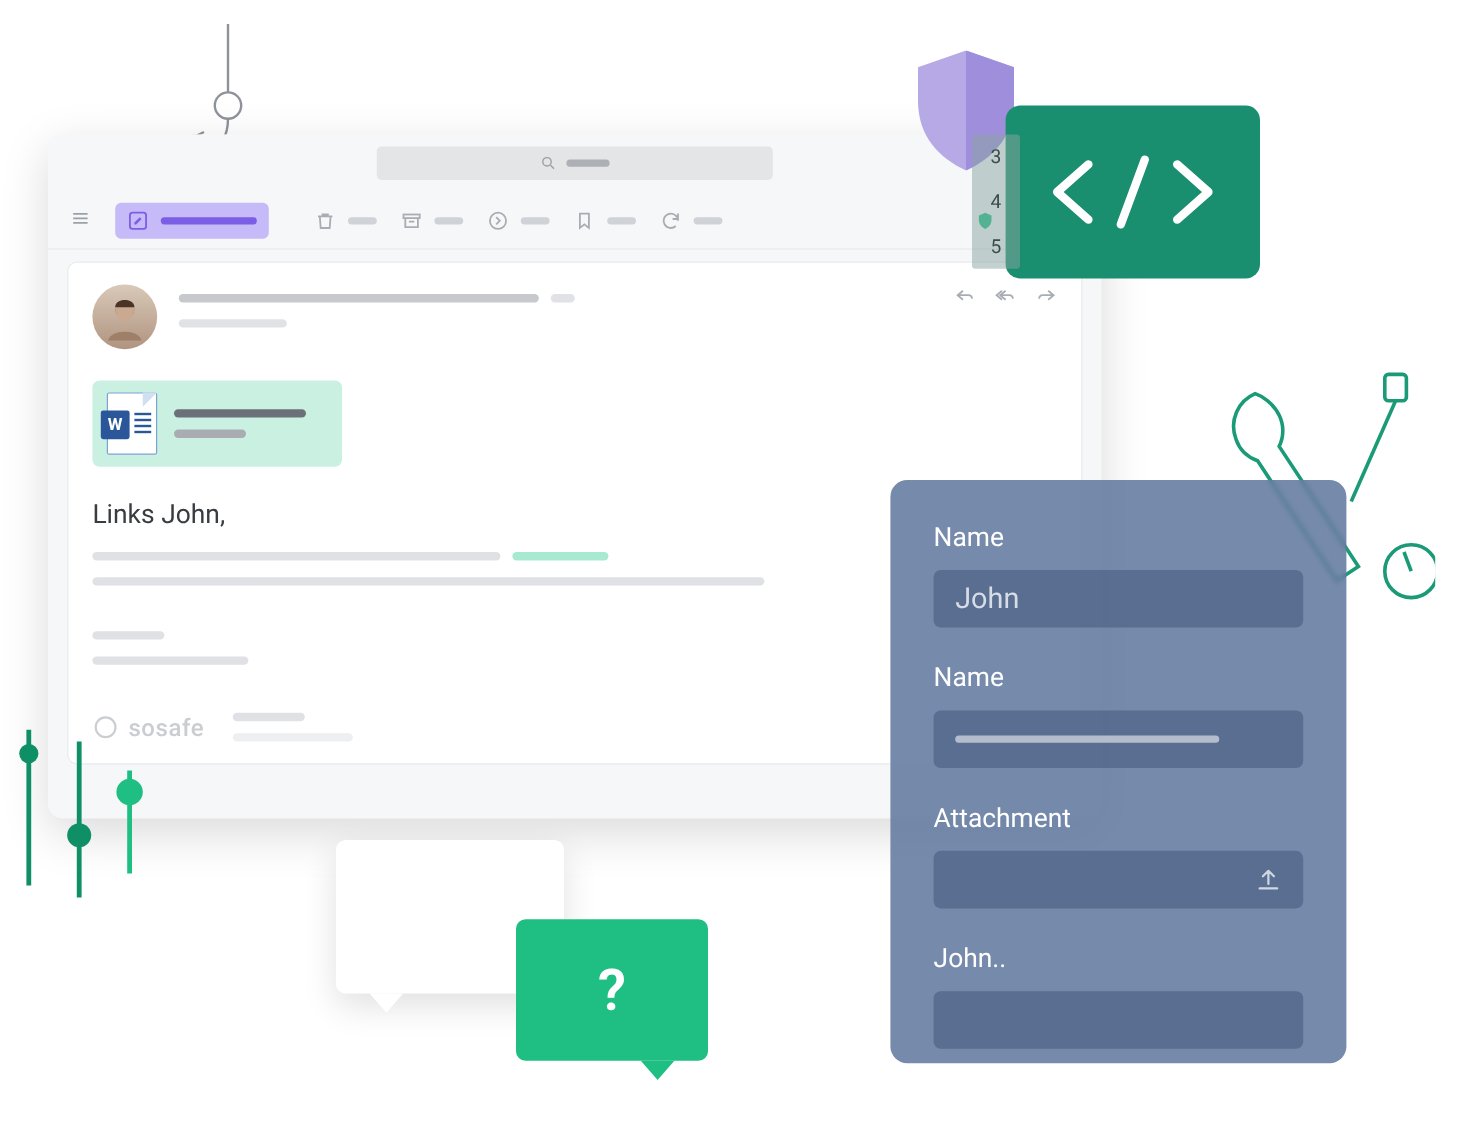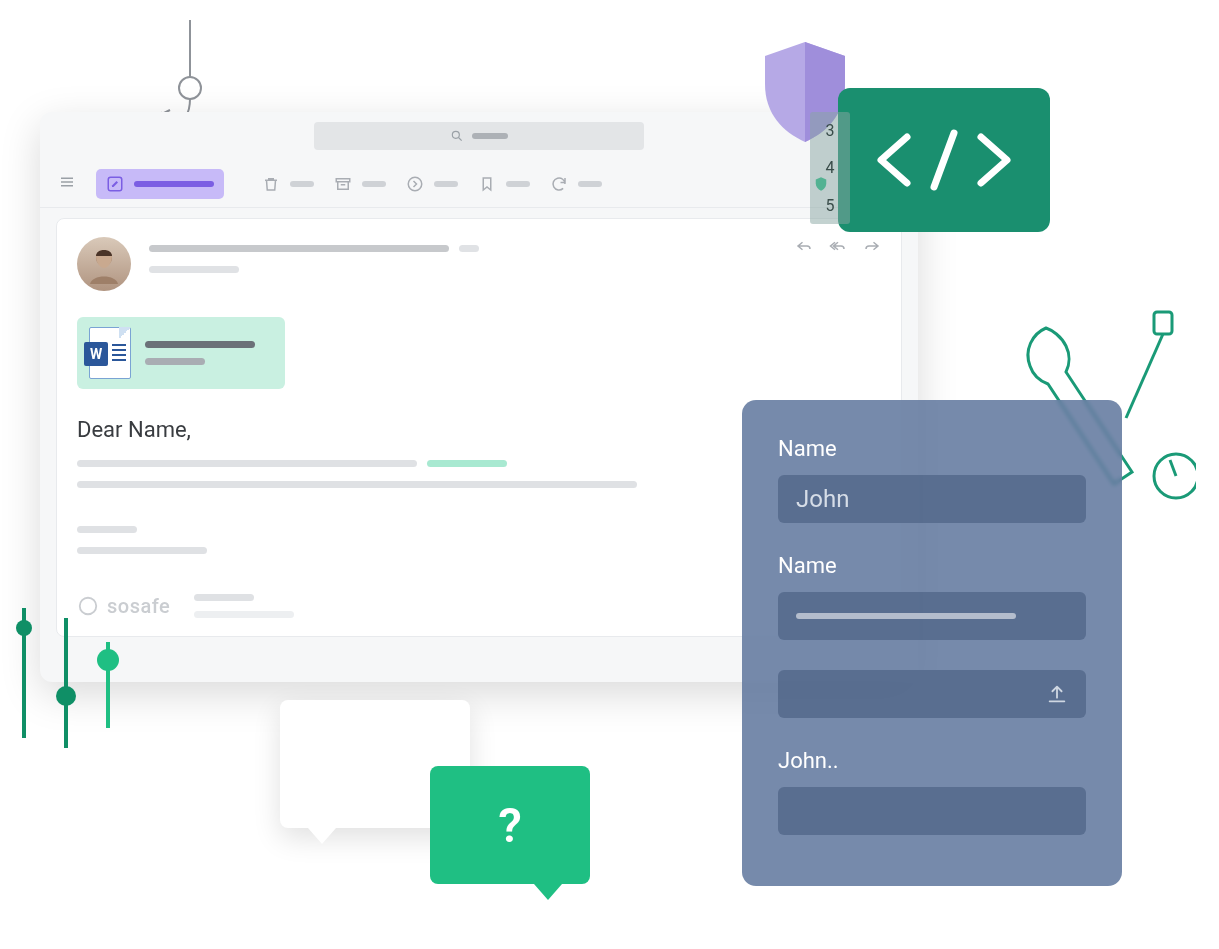--- a/index.html
+++ b/index.html
@@ -345,21 +345,21 @@
             <div></div>
             <div></div>
           </div>
       </div>
       <div class="attach-labels">
         <div class="l1"></div>
         <div class="l2"></div>
       </div>
     </div>
 
-    <div class="greeting">Dear Name,</div>
+    <div class="greeting">Links John,</div>
 
     <div class="body-lines">
       <div class="r">
           <div class="seg" style="width:340px"></div>
           <div class="seg green" style="width:80px"></div>
         </div>
       <div class="r">
           <div class="seg" style="width:560px"></div>
         </div>
       <div style="height:10px"></div>
@@ -432,20 +432,21 @@
   <div class="form-label">Name</div>
   <div class="form-field">
     <span>John</span>
   </div>
 
   <div class="form-label">Name</div>
   <div class="form-field">
     <div class="ph"></div>
   </div>
 
+  <div class="form-label">Attachment</div>
   <div class="form-field upload">
     <svg viewBox="0 0 24 24" fill="none">
         <path d="M12 16V4m0 0L7 9m5-5l5 5M4 20h16" stroke="currentColor" stroke-width="2" stroke-linecap="round"></path>
       </svg>
   </div>
 
   <div class="form-label">John..</div>
   <div class="form-field" style="margin-bottom:0;"></div>
 </div>
 

